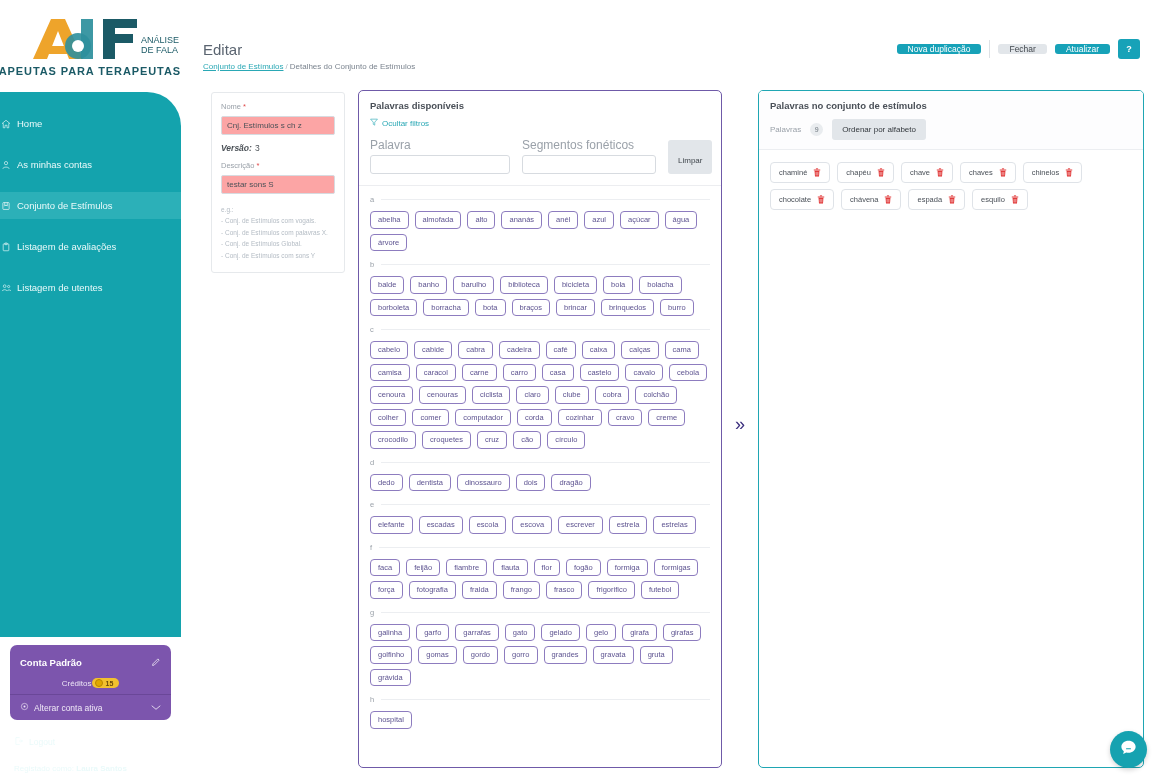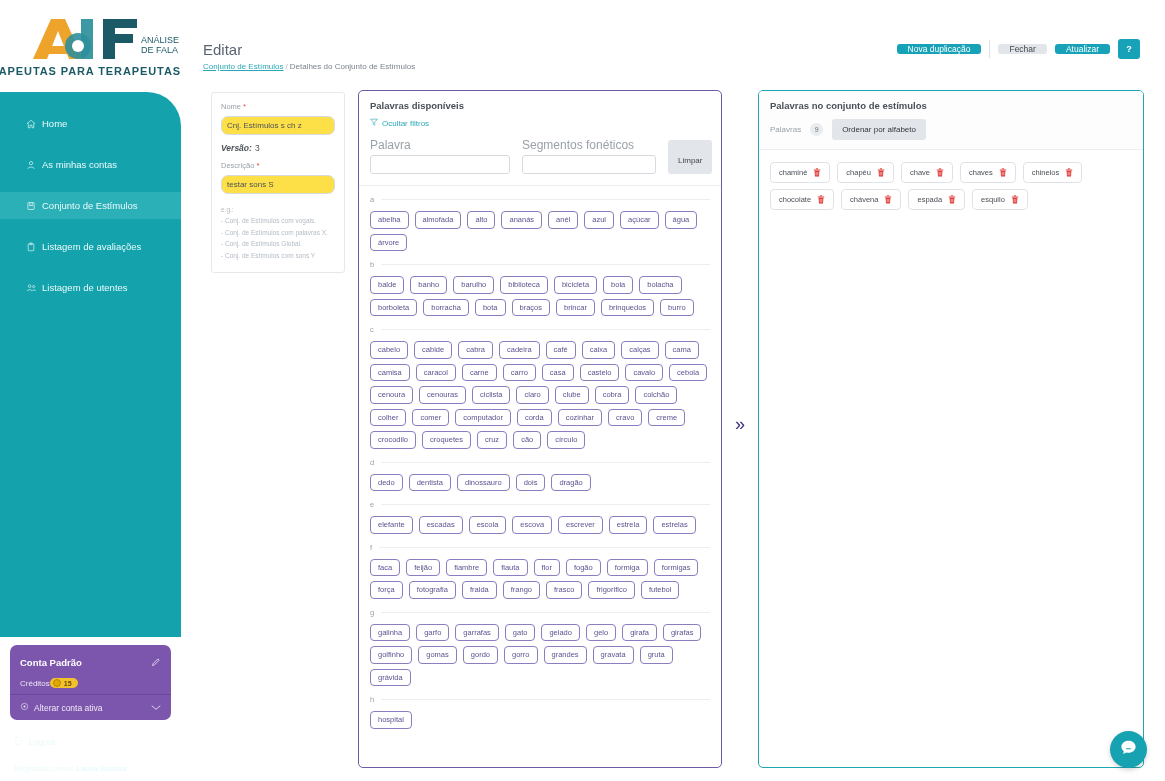--- a/index.html
+++ b/index.html
@@ -31,21 +31,21 @@
     color: #1b5a66; margin-top: 4px; white-space: nowrap; margin-left: 40px;
   }
   .nav-panel {
     position: absolute; left: 0; top: 92px;
     width: 181px; height: 545px;
     background: #14a3ad;
     border-top-right-radius: 34px;
   }
   .nav-item {
     display: flex; align-items: center;
-    height: 27px; padding-left: 26px;
+    height: 27px; padding-left: 1px;
     color: #eafafa; font-size: 9.5px;
     cursor: pointer;
   }
   .nav-item.active { background: #2cb0b8; }
   .nav-item .ico {
     width: 13px; display: inline-flex; align-items: center;
     justify-content: flex-start; opacity: .95;
   }
   .nav-item .lbl { margin-left: 3px; }
   .nav-spacer-1 { height: 18px; }
@@ -55,21 +55,21 @@
   .acct-card {
     position: absolute; left: 10px; top: 645px;
     width: 161px; border-radius: 7px;
     background: #7c55ad; color: #fff;
     overflow: hidden;
   }
   .acct-top { padding: 8px 10px 6px 10px; }
   .acct-name-row { display: flex; align-items: center; justify-content: space-between; }
   .acct-name { font-size: 9.5px; font-weight: bold; }
   .acct-credit-row {
-    display: flex; align-items: center; justify-content: flex-start;
+    display: flex; align-items: center; justify-content: center;
     margin-top: 7px;
   }
   .acct-credit-lbl { font-size: 8px; color: #ece4f5; }
   .credit-badge {
     background: #f2c12e; color: #6a4a08;
     border-radius: 9px; padding: 1px 6px 1px 3px;
     font-size: 7px; font-weight: bold;
     display: flex; align-items: center; gap: 3px;
   }
   .coin {
@@ -131,23 +131,23 @@
   .form-panel {
     position: absolute; left: 211px; top: 92px;
     width: 134px; min-height: 166px;
     background: #fff; border: 1px solid #e6e9ec;
     border-radius: 3px; padding: 9px 9px 11px 9px;
   }
   .fld-label { font-size: 7.5px; color: #9aa1a9; margin-bottom: 3px; }
   .req { color: #e04b4b; font-size: 7.5px; }
   .fld-input {
     width: 100%; height: 19px;
-    border: 1px solid #d7dbe0; border-radius: 7px;
+    border: 1px solid #d7dbe0; border-radius: 2px;
     font-size: 8px; color: #4b5157; padding: 0 5px;
-    font-family: inherit; background: #fde047; outline: none;
+    font-family: inherit; background: #fca5a5; outline: none;
   }
   .spell { text-decoration: underline wavy #e05a5a; text-decoration-skip-ink: none; }
   .versao {
     font-size: 8.5px; color: #4b5157; margin: 8px 0 8px 0;
   }
   .versao b { font-style: italic; font-weight: bold; }
   .versao span { font-weight: normal; margin-left: 3px; }
   .eg-block { margin-top: 10px; }
   .eg-line { font-size: 6.5px; color: #b4bcc4; line-height: 1.75; }
 

